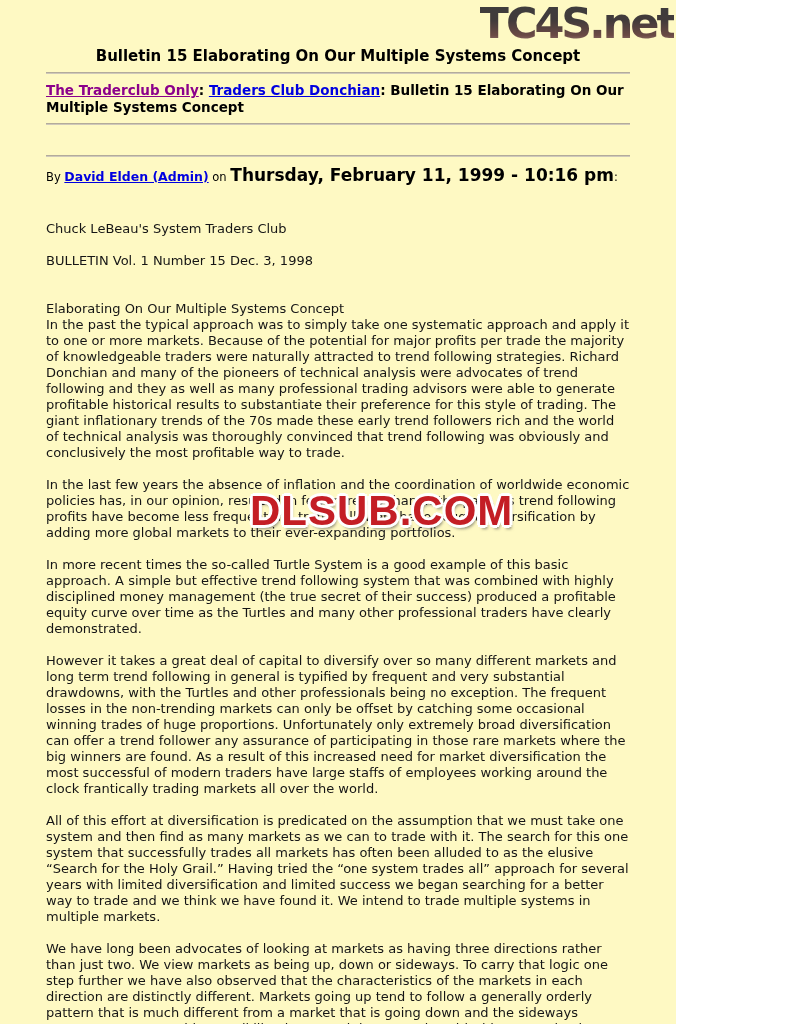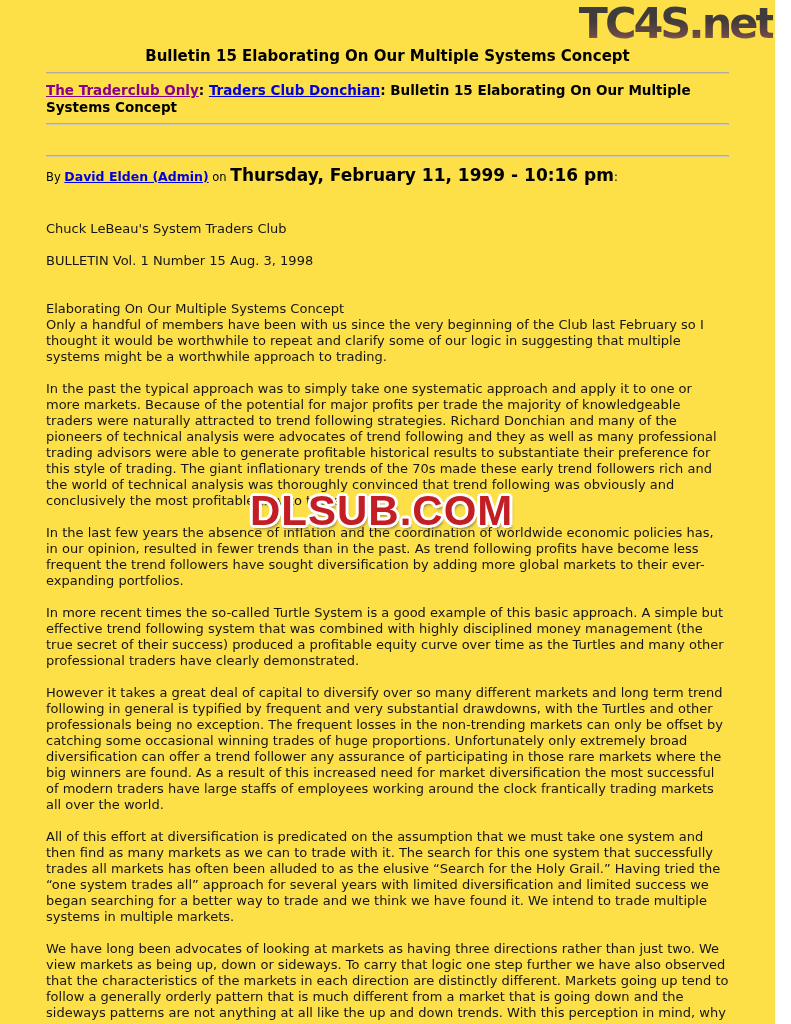--- a/index.html
+++ b/index.html
@@ -1,20 +1,20 @@
 <!DOCTYPE html>
 <html style="--text: #1a1a1a; --link-blue: #0000e0; --visited-purple: #8b008b; --rule-tan: #a59d8c; --logo-gray: #3d3d3d; --logo-brown: #a3837d; --watermark-red: #c41e25; --watermark-salmon: #c06060; --watermark-outline: #4d1313;"><head>
 <meta charset="utf-8">
 <style>
   html, body { margin: 0; padding: 0; background: #ffffff; }
   .page {
     position: relative;
-    width: 775px;
+    width: 676px;
     height: 1024px;
-    background: #fde047;
+    background: #fef9c3;
     overflow: hidden;
     font-family: "DejaVu Sans", sans-serif;
     color: var(--text, #1a1a1a);
   }
 
   
   .tc4s-logo {
     position: absolute;
     top: 1px;
     right: 2px;
@@ -140,25 +140,24 @@
 
   <div class="rule rule-3"></div>
 
   <div class="byline">
     <span>By </span><a class="author">David Elden (Admin)</a><span> on </span><span class="stamp">Thursday, February 11, 1999 - 10:16 pm</span><span>:</span>
   </div>
 
   <div class="article">
     <div class="para">
       <div>Chuck LeBeau's System Traders Club</div>
-      <div>BULLETIN Vol. 1 Number 15 Aug. 3, 1998</div>
+      <div>BULLETIN Vol. 1 Number 15 Dec. 3, 1998</div>
     </div>
     <div class="para">Elaborating On Our Multiple Systems Concept</div>
     <div>
-        <div class="para">Only a handful of members have been with us since the very beginning of the Club last February so I thought it would be worthwhile to repeat and clarify some of our logic in suggesting that multiple systems might be a worthwhile approach to trading.</div>
         <div class="para">In the past the typical approach was to simply take one systematic approach and apply it to one or more markets. Because of the potential for major profits per trade the majority of knowledgeable traders were naturally attracted to trend following strategies. Richard Donchian and many of the pioneers of technical analysis were advocates of trend following and they as well as many professional trading advisors were able to generate profitable historical results to substantiate their preference for this style of trading. The giant inflationary trends of the 70s made these early trend followers rich and the world of technical analysis was thoroughly convinced that trend following was obviously and conclusively the most profitable way to trade.</div>
         <div class="para">In the last few years the absence of inflation and the coordination of worldwide economic policies has, in our opinion, resulted in fewer trends than in the past. As trend following profits have become less frequent the trend followers have sought diversification by adding more global markets to their ever-expanding portfolios.</div>
         <div class="para">In more recent times the so-called Turtle System is a good example of this basic approach. A simple but effective trend following system that was combined with highly disciplined money management (the true secret of their success) produced a profitable equity curve over time as the Turtles and many other professional traders have clearly demonstrated.</div>
         <div class="para">However it takes a great deal of capital to diversify over so many different markets and long term trend following in general is typified by frequent and very substantial drawdowns, with the Turtles and other professionals being no exception. The frequent losses in the non-trending markets can only be offset by catching some occasional winning trades of huge proportions. Unfortunately only extremely broad diversification can offer a trend follower any assurance of participating in those rare markets where the big winners are found. As a result of this increased need for market diversification the most successful of modern traders have large staffs of employees working around the clock frantically trading markets all over the world.</div>
         <div class="para">All of this effort at diversification is predicated on the assumption that we must take one system and then find as many markets as we can to trade with it. The search for this one system that successfully trades all markets has often been alluded to as the elusive “Search for the Holy Grail.” Having tried the “one system trades all” approach for several years with limited diversification and limited success we began searching for a better way to trade and we think we have found it. We intend to trade multiple systems in multiple markets.</div>
         <div class="para">We have long been advocates of looking at markets as having three directions rather than just two. We view markets as being up, down or sideways. To carry that logic one step further we have also observed that the characteristics of the markets in each direction are distinctly different. Markets going up tend to follow a generally orderly pattern that is much different from a market that is going down and the sideways patterns are not anything at all like the up and down trends. With this perception in mind, why</div>
       </div>
   </div>
 
   <div class="wm-dlsub">DLSUB.COM</div>

